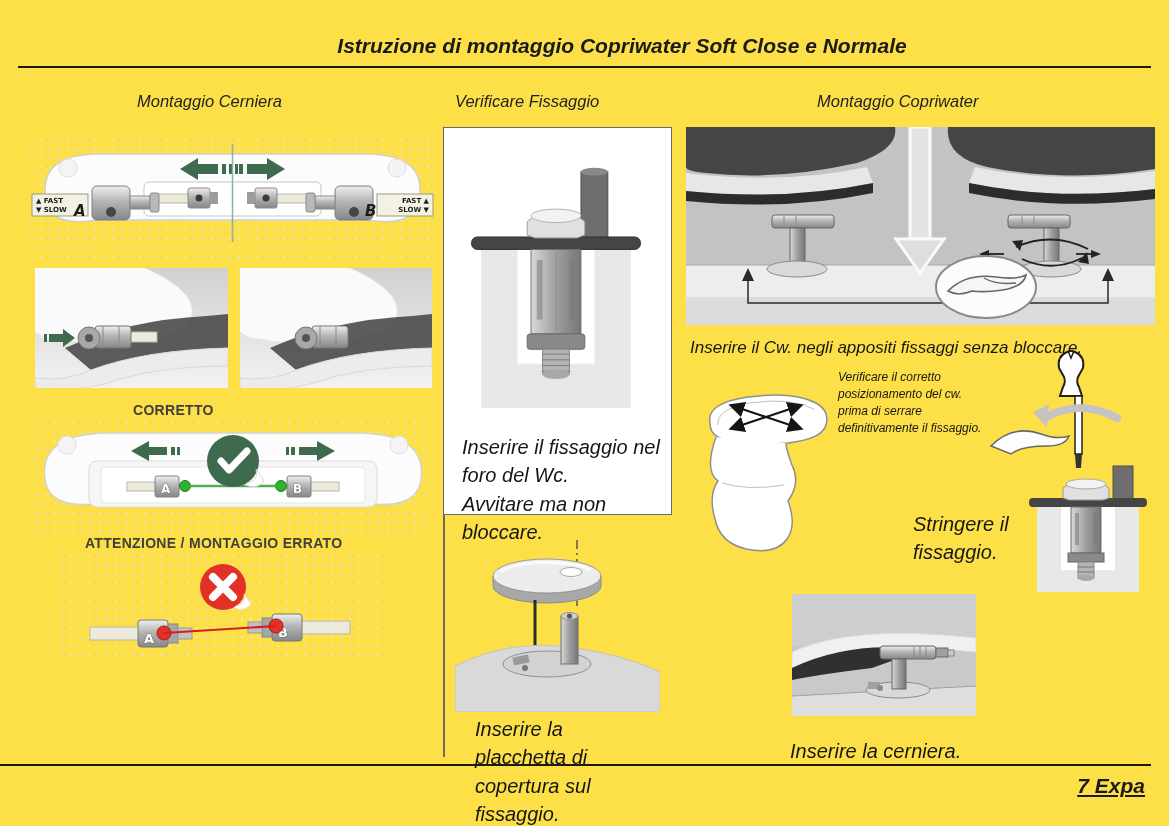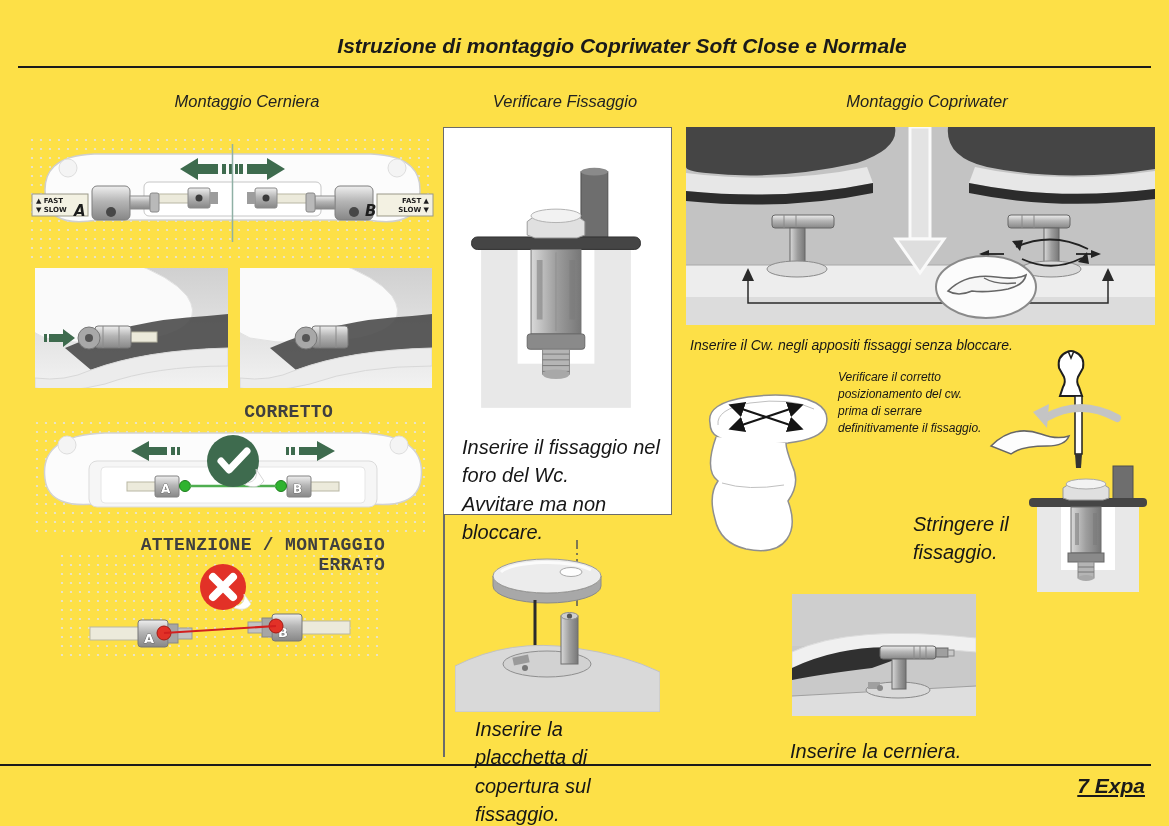--- a/index.html
+++ b/index.html
@@ -2,22 +2,22 @@
 <html><head>
 <meta charset="utf-8">
 <style>
   html,body{margin:0;padding:0;background:#fff;}
   .page{position:relative;width:1169px;height:826px;background:#fde047;overflow:hidden;
         font-family:"Liberation Sans",sans-serif;color:#1c1c1c;}
   .abs{position:absolute;}
   .doc-title{top:34px;left:75px;right:0;text-align:center;font-size:21px;font-weight:bold;
              font-style:italic;color:#1a1a1a;}
   .rule{background:#1a1a1a;height:2px;}
-  .col-header{top:92px;width:220px;text-align:center;font-style:italic;font-size:16.5px;color:#222;}
-  .subhead{font-weight:bold;font-size:18px;color:#3f3f3f;letter-spacing:.3px;text-align:right;font-family:Liberation Mono, monospace;}
+  .col-header{top:92px;width:220px;text-align:left;font-style:italic;font-size:16.5px;color:#222;}
+  .subhead{font-weight:bold;font-size:14px;color:#3f3f3f;letter-spacing:.3px;text-align:left;}
   .caption{font-style:italic;font-size:20px;line-height:1.42;color:#161616;}
   .pre{white-space:pre-line;}
   .vdivider{width:1.5px;background:#6b6b6b;}
   .stepbox{border:1.5px solid #6b6b6b;background:#fff;}
   .footer-label{font-size:21px;font-weight:bold;font-style:italic;color:#1a1a1a;text-decoration:underline;}
   svg{display:block;}
   svg text{font-family:"DejaVu Sans",sans-serif;}
 </style>
 </head>
 <body>
@@ -315,21 +315,21 @@
     <path d="M62,152 V176 H422 V152" fill="none" stroke="#2a2a2a" stroke-width="1.5"></path>
     <polygon points="56,154 68,154 62,141" fill="#2a2a2a"></polygon>
     <polygon points="416,154 428,154 422,141" fill="#2a2a2a"></polygon>
     <g>
       <ellipse cx="300" cy="160" rx="50" ry="31" fill="#fcfcfc" stroke="#8a8a8a" stroke-width="2"></ellipse>
       <path d="M262,164 Q280,146 310,150 Q330,153 340,148 Q338,158 322,162 Q300,166 286,164 Q272,170 262,164 Z" fill="#f6f6f6" stroke="#666" stroke-width="1.6"></path>
       <path d="M298,151 Q310,158 330,156" fill="none" stroke="#666" stroke-width="1.4"></path>
     </g>
   </svg>
 
-  <div class="abs caption" style="left:690px;top:336px;width:462px;font-size:14px;">Inserire il Cw. negli appositi fissaggi senza bloccare.</div>
+  <div class="abs caption" style="left:690px;top:336px;width:462px;font-size:17px;">Inserire il Cw. negli appositi fissaggi senza bloccare.</div>
 
   <svg class="abs" style="left:688px;top:383px;" width="150" height="180" viewBox="0 0 150 180">
     <path d="M22,40 Q18,20 60,14 Q105,8 128,20 Q142,28 138,42 Q134,56 100,60 Q50,64 30,54 Q22,50 22,40 Z" fill="#ffffff" stroke="#8f8f8f" stroke-width="1.5"></path>
     <path d="M30,42 Q28,26 62,20 Q102,14 126,26" fill="none" stroke="#c0c0c0"></path>
     <path d="M28,54 Q16,88 30,98 Q20,112 27,136 Q32,160 58,166 Q88,172 99,156 Q109,142 100,118 Q113,100 104,82 Q98,66 98,60" fill="#ffffff" stroke="#8f8f8f" stroke-width="1.5"></path>
     <path d="M34,100 Q60,108 96,102" fill="none" stroke="#c0c0c0"></path>
     <g>
       <line x1="48" y1="24" x2="108" y2="44" stroke="#151515" stroke-width="2" marker-start="url(#mArr)" marker-end="url(#mArr)"></line>
       <line x1="108" y1="24" x2="48" y2="44" stroke="#151515" stroke-width="2" marker-start="url(#mArr)" marker-end="url(#mArr)"></line>
     </g>

